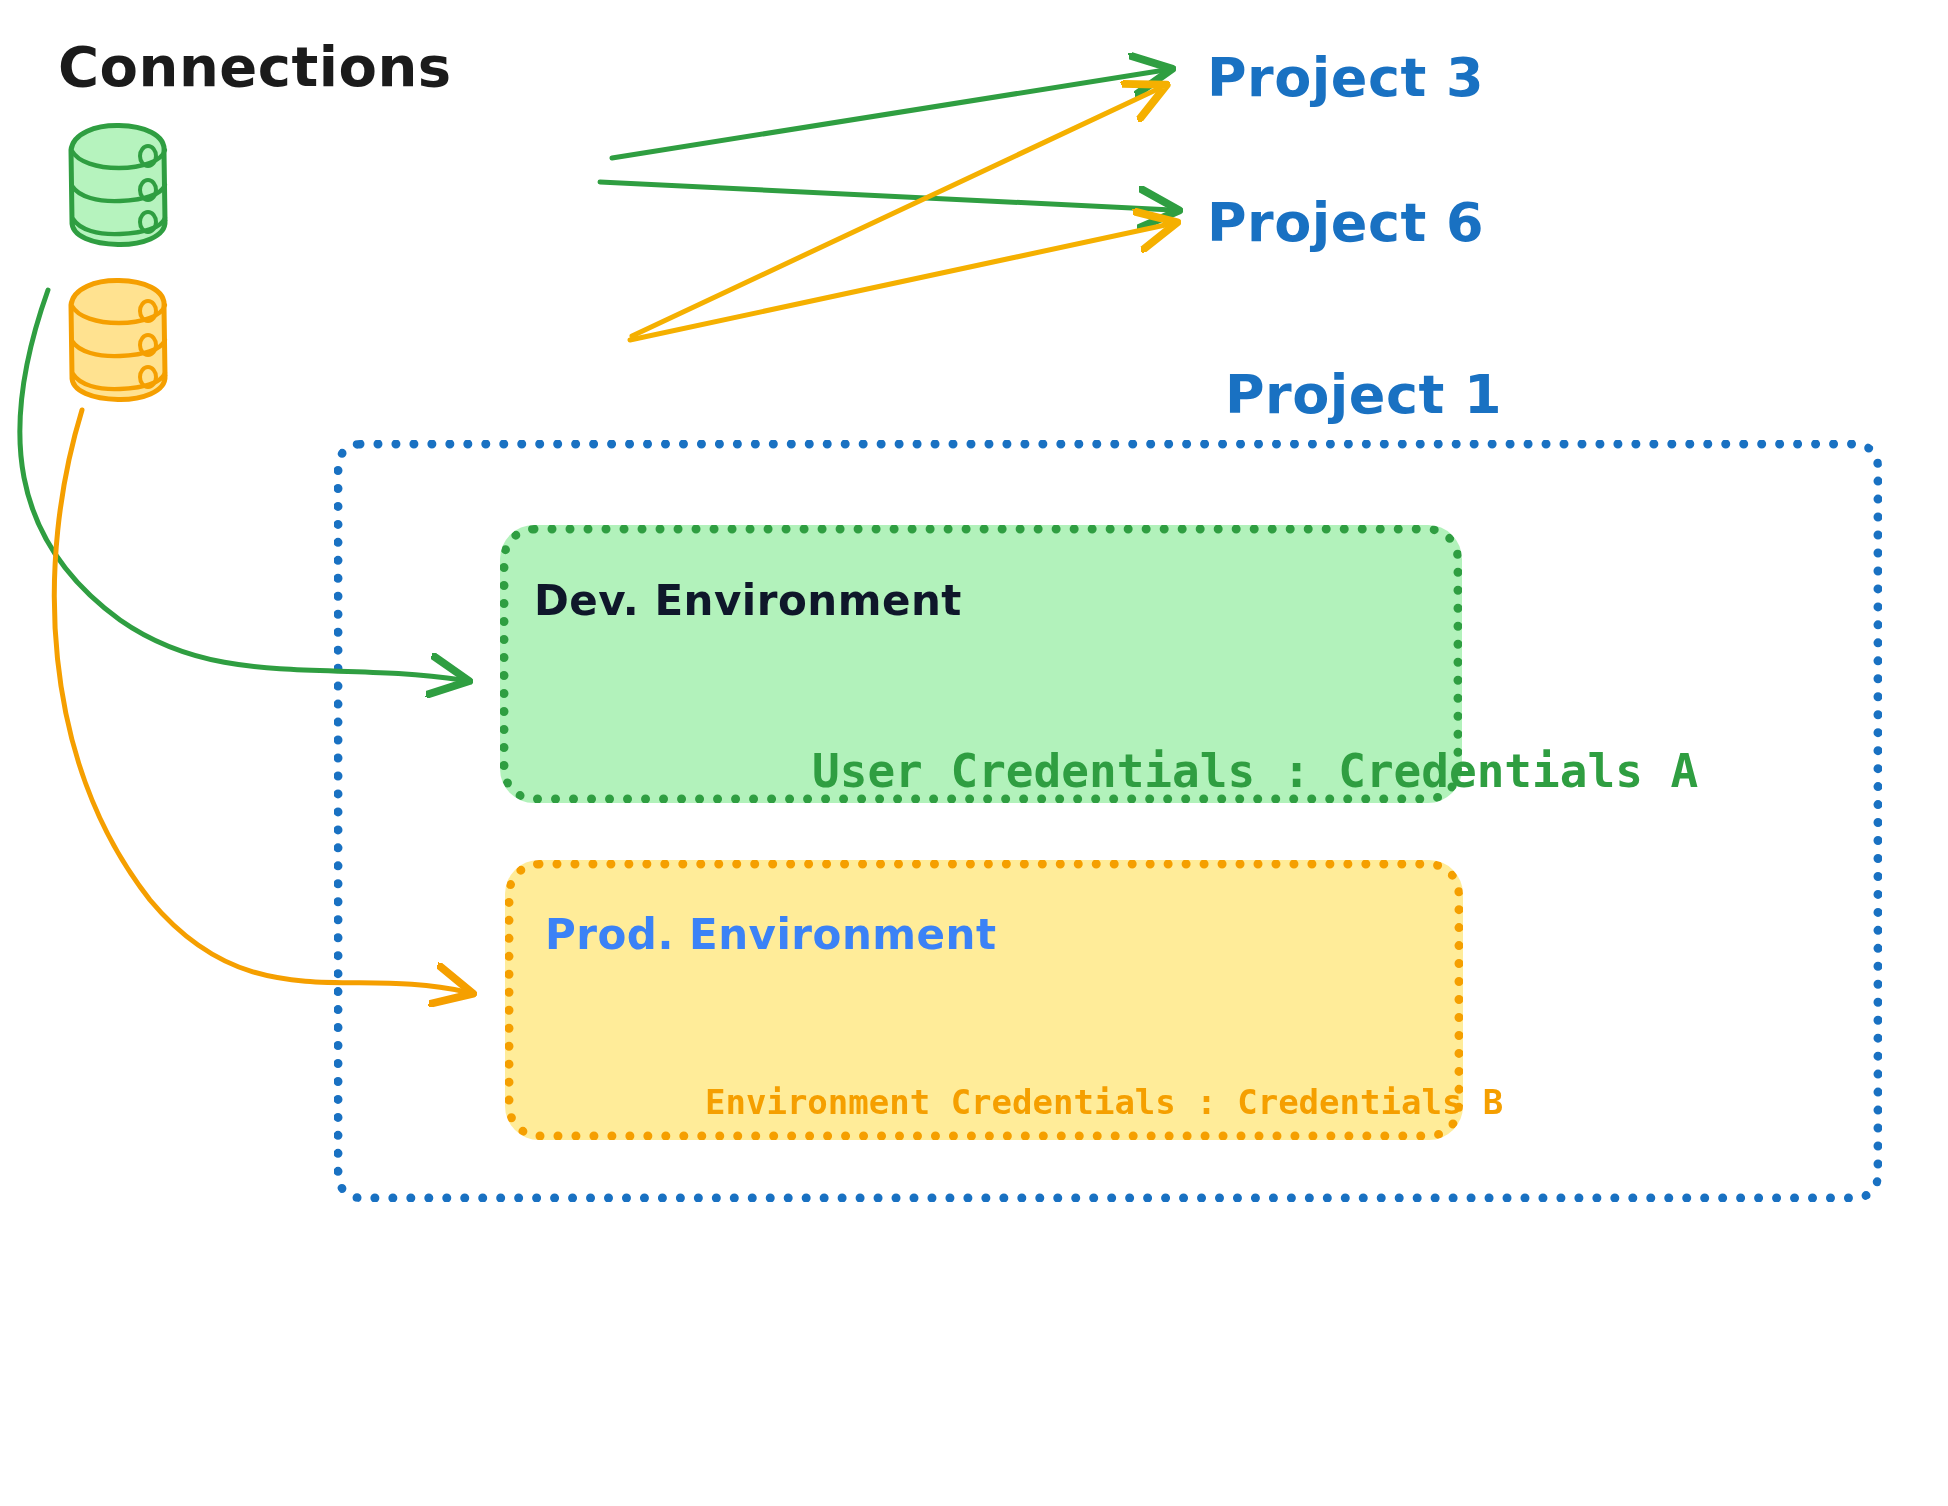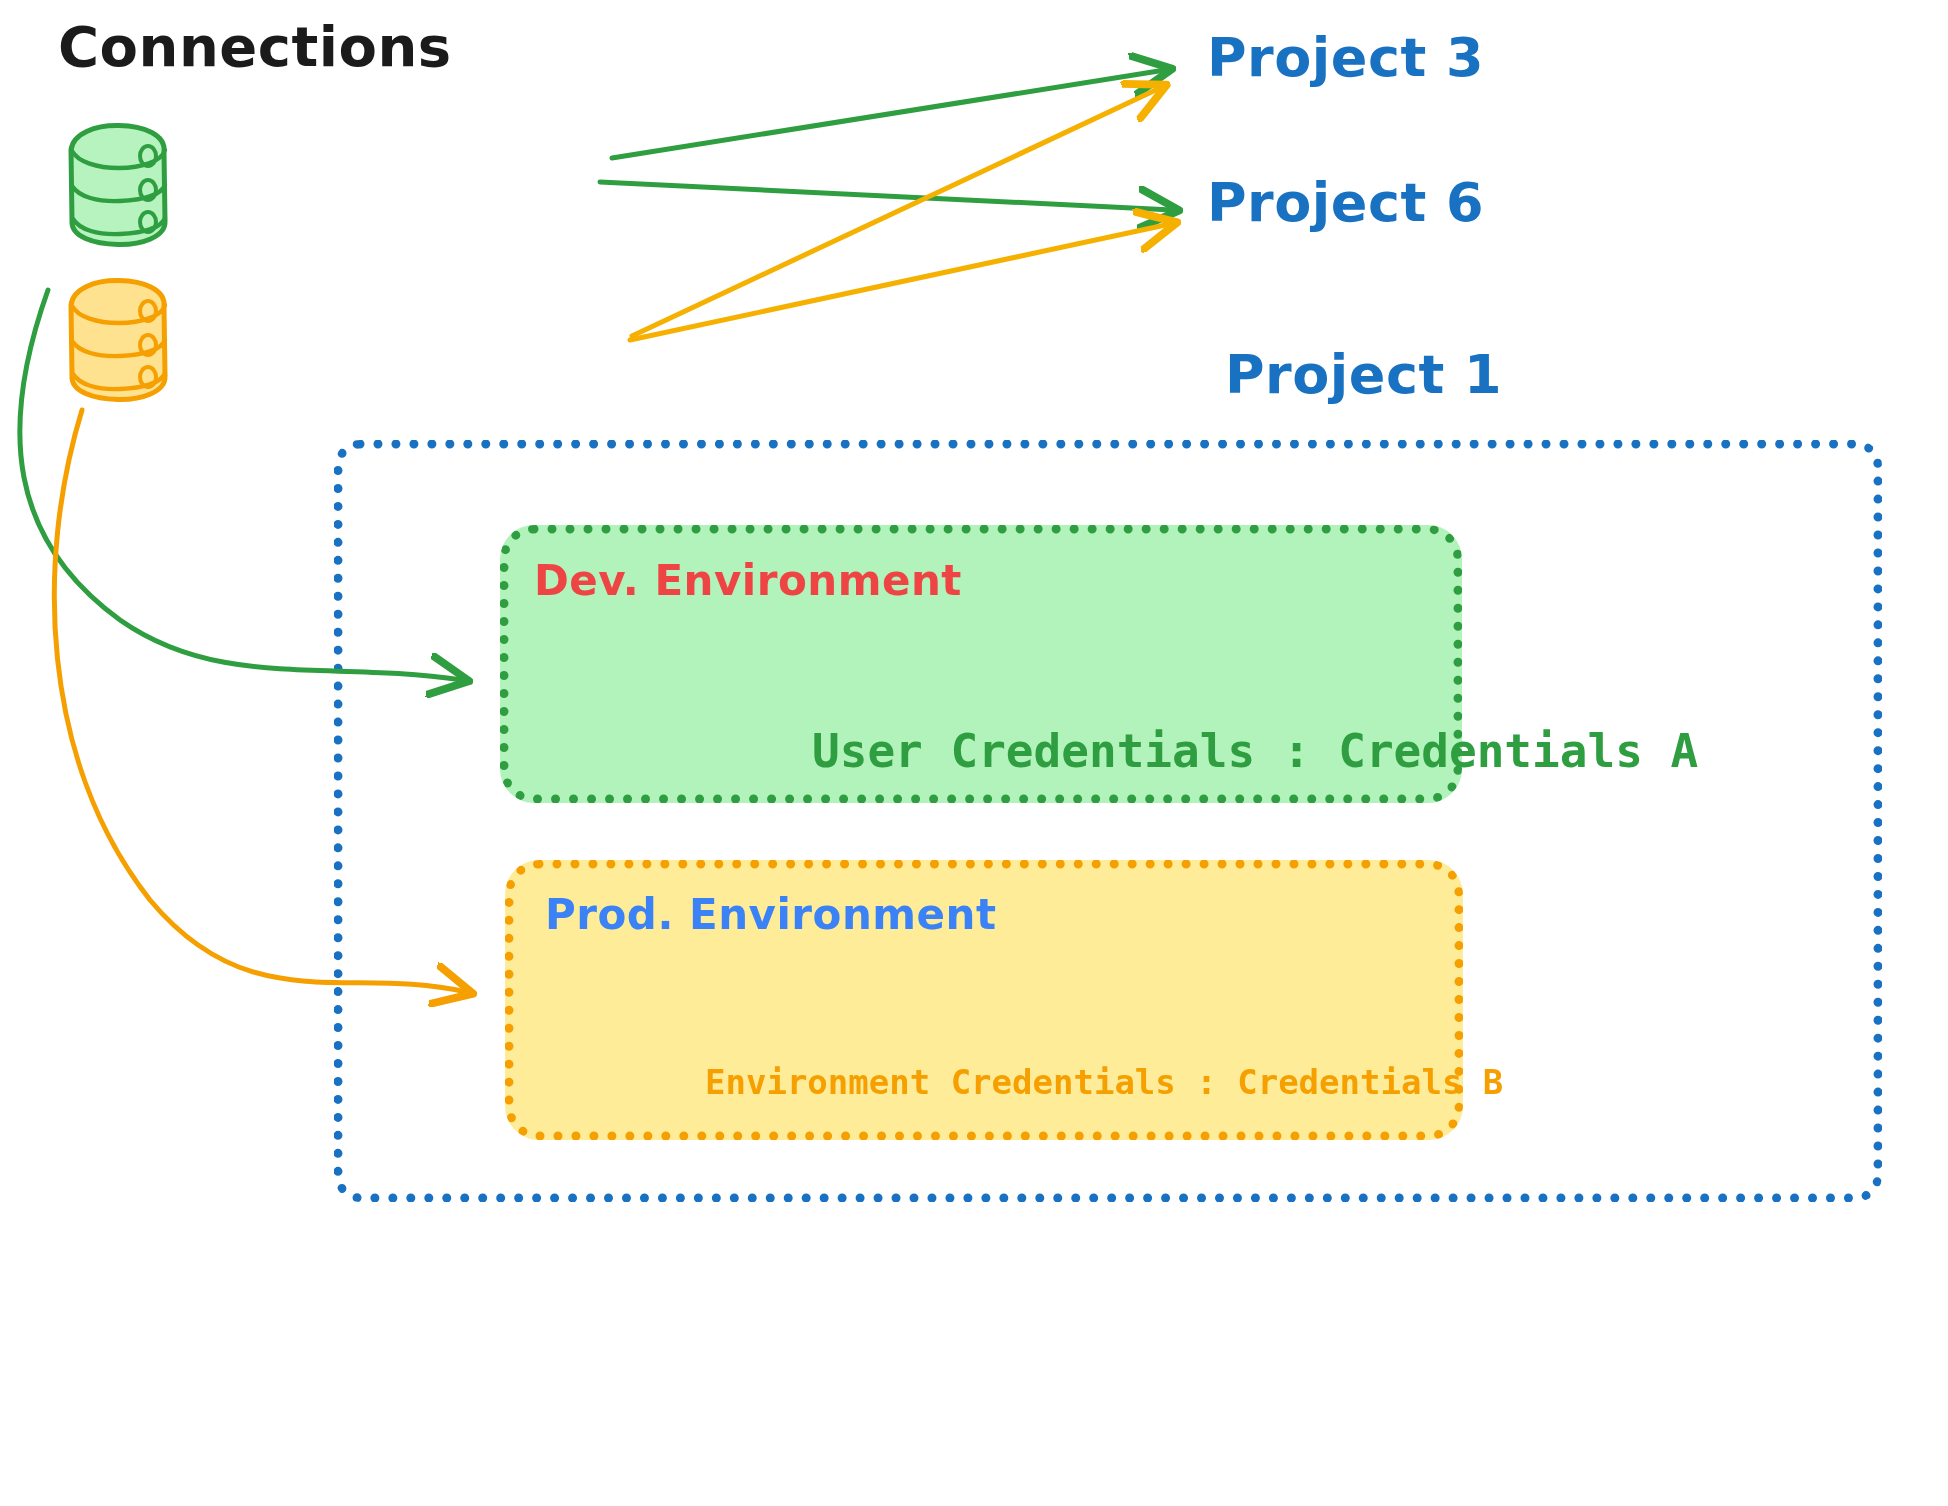--- a/index.html
+++ b/index.html
@@ -1,28 +1,28 @@
 <!DOCTYPE html>
 <html><head>
 <meta charset="utf-8">
 <style>
   html,body{margin:0;padding:0;background:#ffffff;}
   body{width:1948px;height:1506px;overflow:hidden;font-family:"DejaVu Sans",sans-serif;}
   #stage{position:relative;width:1948px;height:1506px;background:#fff;}
   svg#art{position:absolute;left:0;top:0;width:1948px;height:1506px;}
   .hand{font-family:"DejaVu Sans",sans-serif;font-weight:700;letter-spacing:0.5px;}
   .mono{font-family:"DejaVu Sans Mono","Liberation Mono",monospace;font-weight:600;}
-  .lbl{position:absolute;white-space:nowrap;}
+  .lbl{position:absolute;white-space:nowrap;margin-top:20px;}
   #title{left:58px;top:14px;font-size:56px;color:#1b1b1b;}
   #connA{left:183px;top:140px;font-size:48px;color:#2f9e41;}
   #connB{left:177px;top:308px;font-size:48px;color:#f59f00;}
   #p3{left:1207px;top:26px;font-size:54px;color:#1971c2;}
   #p2{left:1207px;top:171px;font-size:54px;color:#1971c2;}
   #p1{left:1225px;top:343px;font-size:54px;color:#1971c2;}
-  #devTitle{left:534px;top:556px;font-size:42px;color:#ef4444;}
+  #devTitle{left:534px;top:556px;font-size:42px;color:#0f172a;}
   #prodTitle{left:545px;top:890px;font-size:42px;color:#3b82f6;}
   #devCred{left:812px;top:724px;font-size:46px;color:#2f9e41;}
   #prodCred{left:705px;top:1062px;font-size:34px;color:#f59f00;}
   .dotbox{position:absolute;box-sizing:border-box;}
   #projectBox{left:334px;top:440px;width:1548px;height:762px;border:9px dotted #1971c2;border-radius:26px;background:transparent;}
   #devBox{left:500px;top:525px;width:962px;height:278px;border:9px dotted #2f9e41;border-radius:34px;background:#b2f2bb;}
   #prodBox{left:505px;top:860px;width:958px;height:280px;border:9px dotted #f59f00;border-radius:34px;background:#ffec99;}
 </style>
 </head>
 <body>

